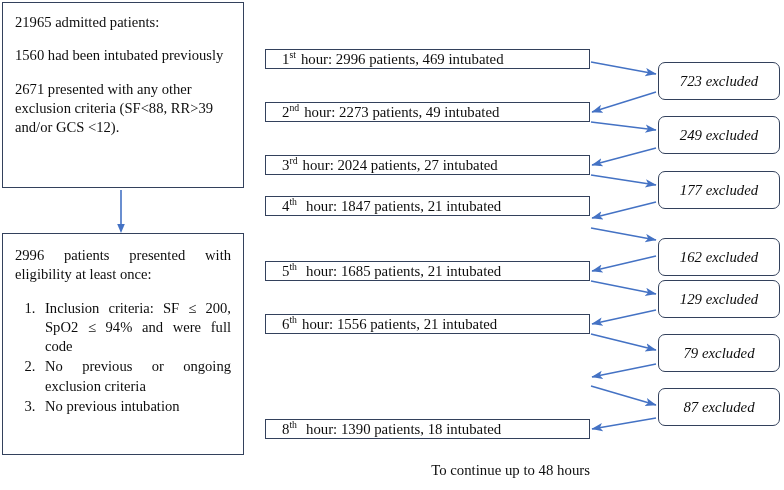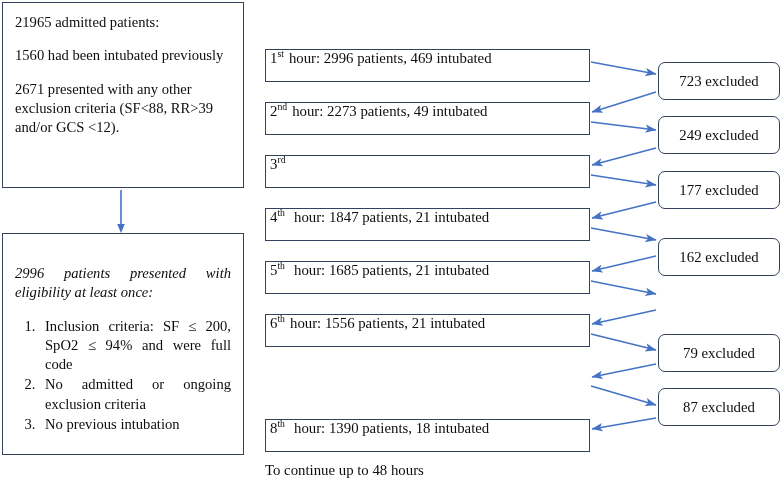--- a/index.html
+++ b/index.html
@@ -44,24 +44,23 @@
   }
   #left-box-top  { top: 2px;   height: 186px; }
   #left-box-bot  { top: 233px; height: 222px; }
 
   .lb-para {
     margin: 0 0 14px 0;
   }
   .lb-para:last-child { margin-bottom: 4px; }
 
   .lb-lead {
-    margin: 20px 0 14px 0;
+    margin: 2px 0 14px 0;
     text-align: justify;
     text-align-last: left;
-    font-style: italic;
   }
 
   
   ol.lb-list {
     margin: 0;
     padding: 0 0 0 24px;
     list-style-position: outside;
   }
   ol.lb-list > li {
     margin: 0 0 1px 0;
@@ -79,23 +78,23 @@
     left: 108px;
     top: 190px;
     width: 26px;
     height: 44px;
   }
 
   
   .hour-box {
     left: 265px;
     width: 325px;
-    height: 33px;
-    align-items: flex-start;
-    padding-left: 4px;
+    height: 20px;
+    align-items: flex-end;
+    padding-left: 16px;
     font-size: 14.8px;
     white-space: nowrap;
   }
   .ord {
     position: relative;
   }
   .ord sup {
     font-size: 0.66em;
     vertical-align: super;
     line-height: 0;
@@ -105,29 +104,30 @@
   
   .excl-box {
     left: 658px;
     width: 122px;
     height: 38px;
     border-radius: 7px;
     align-items: center;
     justify-content: center;
     font-size: 14.8px;
     white-space: nowrap;
+    font-style: italic;
   }
 
   
   .caption {
     position: absolute;
     left: 265px;
     top: 462px;
     width: 325px;
-    text-align: left;
+    text-align: right;
     font-size: 14.8px;
   }
 
   
   .arrows {
     position: absolute;
     left: 0; top: 0;
     width: 784px; height: 490px;
     pointer-events: none;
   }
@@ -145,40 +145,41 @@
 
   <svg class="v-arrow" viewBox="0 0 26 44">
     <line x1="13" y1="0" x2="13" y2="36" stroke="#4472c4" stroke-width="1.6"></line>
     <polygon points="13,43 9.2,34 16.8,34" fill="#4472c4"></polygon>
   </svg>
 
   <div class="box left-box" id="left-box-bot">
     <div class="lb-lead">2996 patients presented with eligibility at least once:</div>
     <ol class="lb-list">
       <li>Inclusion criteria: SF ≤ 200, SpO2 ≤ 94% and were full code</li>
-      <li>No admitted or ongoing exclusion criteria</li>
+      <li>No previous or ongoing exclusion criteria</li>
       <li>No previous intubation</li>
     </ol>
   </div>
 
   <div class="box hour-box" style="top:49px">
     <span class="ord">1<sup>st</sup></span>
       <span class="gap"></span>
       <span>hour: 2996 patients, 469 intubated</span>
   </div>
   <div class="box hour-box" style="top:102px">
     <span class="ord">2<sup>nd</sup></span>
       <span class="gap"></span>
       <span>hour: 2273 patients, 49 intubated</span>
   </div>
   <div class="box hour-box" style="top:155px">
     <span class="ord">3<sup>rd</sup></span>
       <span class="gap"></span>
-  </div>
-  <div class="box hour-box" style="top:208px">
+      <span>hour: 2024 patients, 27 intubated</span>
+  </div>
+  <div class="box hour-box" style="top:196px">
     <span class="ord">4<sup>th</sup></span>
       <span class="gap" style="width: 9px;"></span>
       <span>hour: 1847 patients, 21 intubated</span>
   </div>
   <div class="box hour-box" style="top:261px">
     <span class="ord">5<sup>th</sup></span>
       <span class="gap" style="width: 9px;"></span>
       <span>hour: 1685 patients, 21 intubated</span>
   </div>
   <div class="box hour-box" style="top:314px">
@@ -196,20 +197,23 @@
     <span>723 excluded</span>
   </div>
   <div class="box excl-box" style="top:116px">
     <span>249 excluded</span>
   </div>
   <div class="box excl-box" style="top:171px">
     <span>177 excluded</span>
   </div>
   <div class="box excl-box" style="top:238px">
     <span>162 excluded</span>
+  </div>
+  <div class="box excl-box" style="top:280px">
+    <span>129 excluded</span>
   </div>
   <div class="box excl-box" style="top:334px">
     <span>79 excluded</span>
   </div>
   <div class="box excl-box" style="top:388px">
     <span>87 excluded</span>
   </div>
 
   <svg class="arrows" viewBox="0 0 784 490">
     <defs>

